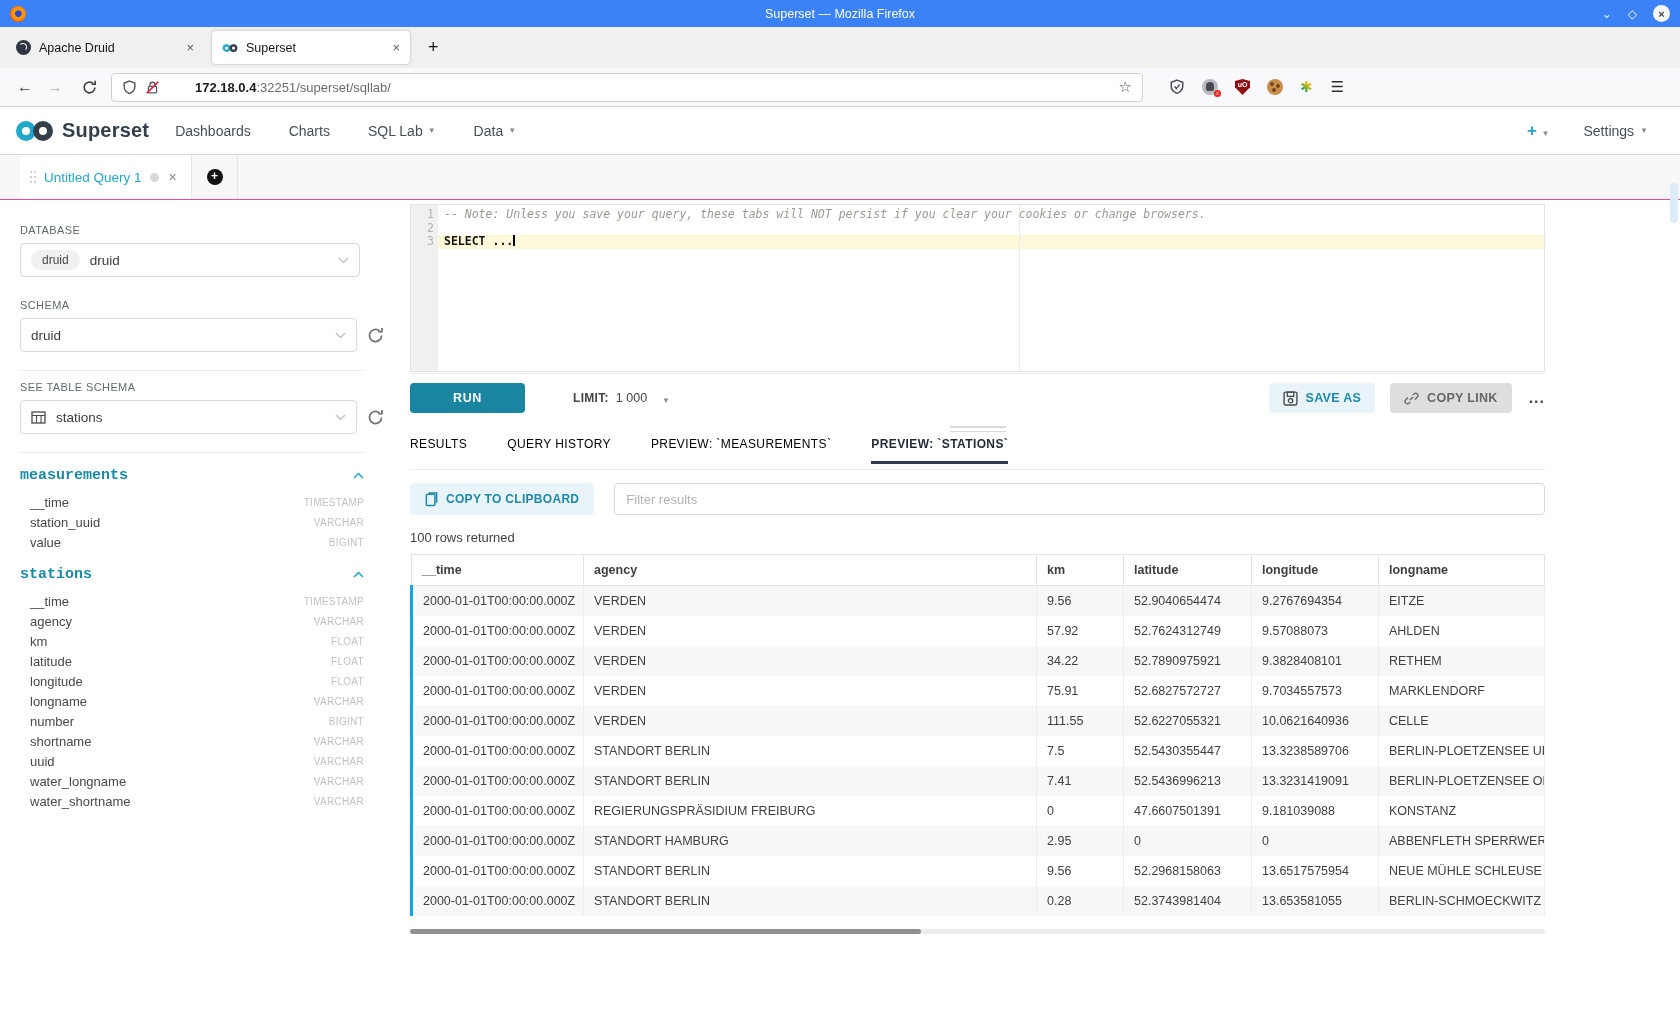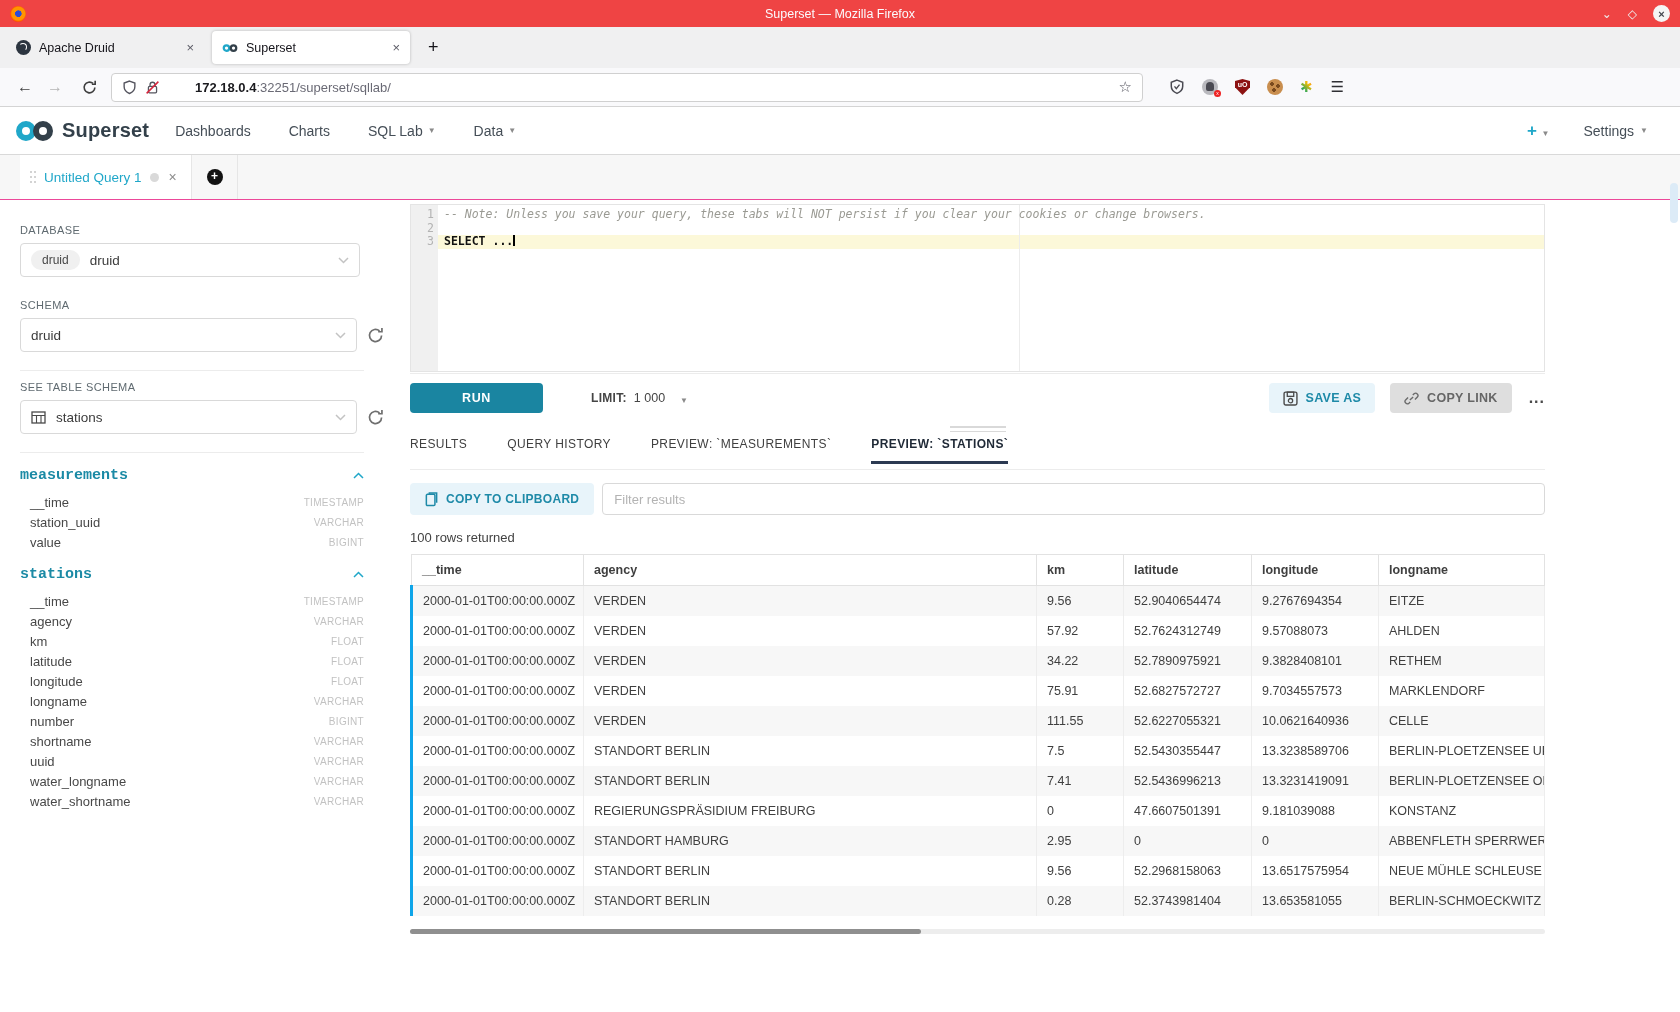--- a/index.html
+++ b/index.html
@@ -1,20 +1,20 @@
 <!DOCTYPE html>
 <html><head>
 <meta charset="utf-8">
 <style>
   * { margin:0; padding:0; box-sizing:border-box; }
   html,body { width:1680px; height:1012px; overflow:hidden; background:#fff;
     font-family:"Liberation Sans", sans-serif; }
 
   
-  .titlebar { height:27px; background:#ef4444; display:flex; align-items:center;
+  .titlebar { height:27px; background:#3b82f6; display:flex; align-items:center;
     padding:0 10px; color:#fbfbfe; font-size:12.5px; position:relative; }
   .ff-logo { width:16px; height:16px; border-radius:50%;
     background:radial-gradient(circle at 52% 48%, #2a4bd8 0 26%, #ff9500 30% 55%, #ff4a00 70%, #e10586 100%); }
   .win-title { position:absolute; left:0; right:0; text-align:center; }
   .win-controls { margin-left:auto; display:flex; align-items:center; gap:16px; z-index:2; }
   .win-controls .wc { color:#eee; font-size:12px; }
   .wc-close { width:17px; height:17px; background:#f5f5f5; color:#42474e; border-radius:50%;
     display:flex; align-items:center; justify-content:center; font-size:11px; font-weight:bold; }
 
   .tabbar { height:41px; background:#f0f0f1; display:flex; align-items:center; padding:0 6px; }
@@ -109,43 +109,43 @@
     padding:3px 4px 0 0; line-height:13.5px; }
   .codearea { flex:1; padding:3px 0 0 6px; line-height:13.5px; position:relative; }
   .active-line { position:absolute; left:27px; right:0; top:30px; height:14px; background:#fcf8d9; }
   .print-margin { position:absolute; left:608px; top:0; bottom:0; width:1px; background:#ececec; }
   .code-comment { color:#9a9a93; font-style:italic; position:relative; }
   .code-sql { font-weight:bold; color:#111; position:relative; }
   .cursor { display:inline-block; width:1.5px; height:11px; background:#000; vertical-align:-1px; }
 
   
   .run-row { height:49px; display:flex; align-items:center; border-top:1px solid #ececec; margin-top:1px; }
-  .run-btn { width:133px; height:30px; background:#1a85a1; border:none; border-radius:4px;
+  .run-btn { width:115px; height:30px; background:#1a85a1; border:none; border-radius:4px;
     color:#fff; font-size:12.5px; font-weight:bold; letter-spacing:.6px; }
   .limit { margin-left:48px; display:flex; align-items:flex-end; gap:7px; font-size:12px; color:#454545; }
   .limit-label { font-weight:bold; letter-spacing:.3px; }
   .limit-val { font-size:12.5px; }
   .run-right { margin-left:auto; display:flex; align-items:center; gap:15px; }
   .btn-lite { height:30px; border:none; border-radius:4px; display:flex; align-items:center; gap:8px;
     padding:4px 14px; font-size:12.5px; font-weight:bold; letter-spacing:.3px; }
   .saveas { background:#e8f4fa; color:#1e8aa8; }
   .copylink { background:#dedede; color:#666; }
   .more-dots { font-size:16px; font-weight:bold; color:#4a4a4a; letter-spacing:1px; margin-left:2px; }
 
   
   .pane-divider { height:15px; position:relative; }
   .handle { position:absolute; left:50%; top:4px; transform:translateX(-50%); width:56px; }
   .handle div { height:1.5px; background:#d9d9d9; margin-bottom:3px; }
 
   
   .rtabs { display:flex; gap:40px; border-bottom:1px solid #ececec; height:33px; align-items:flex-start; }
-  .rtab { font-size:12px; color:#404040; letter-spacing:.4px; padding-bottom:12px; position:relative; }
+  .rtab { font-size:12px; color:#000000; letter-spacing:.4px; padding-bottom:12px; position:relative; }
   .rtab.active { color:#1f2936; font-weight:bold; }
   .rtab.active::after { content:""; position:absolute; left:0; right:0; bottom:-1px; height:3px; background:#2c3a52; }
-  .rtoolbar { margin-top:13px; display:flex; gap:8px; }
+  .rtoolbar { margin-top:13px; display:flex; gap:20px; }
   .copyclip { height:32px; background:#e8f4fa; border:none; border-radius:4px; color:#1e8aa8;
     font-size:12px; font-weight:bold; letter-spacing:.3px; display:flex; align-items:center; gap:8px; padding:0 15px; }
   .filter-input { flex:1; height:32px; border:1px solid #d9d9d9; border-radius:4px; padding:0 11px;
     font-size:13px; color:#333; font-family:"Liberation Sans", sans-serif; }
   .filter-input::placeholder { color:#b3b3b3; }
   .rows-returned { margin:15px 0 9px; font-size:13px; color:#424242; }
 
   table.results { border-collapse:collapse; width:100%; table-layout:fixed; }
   table.results th { border:1px solid #e2e2e2; background:#fff; font-size:12.5px; color:#3f3f3f;
     text-align:left; font-weight:bold; padding:7px 10px; height:31px; }

